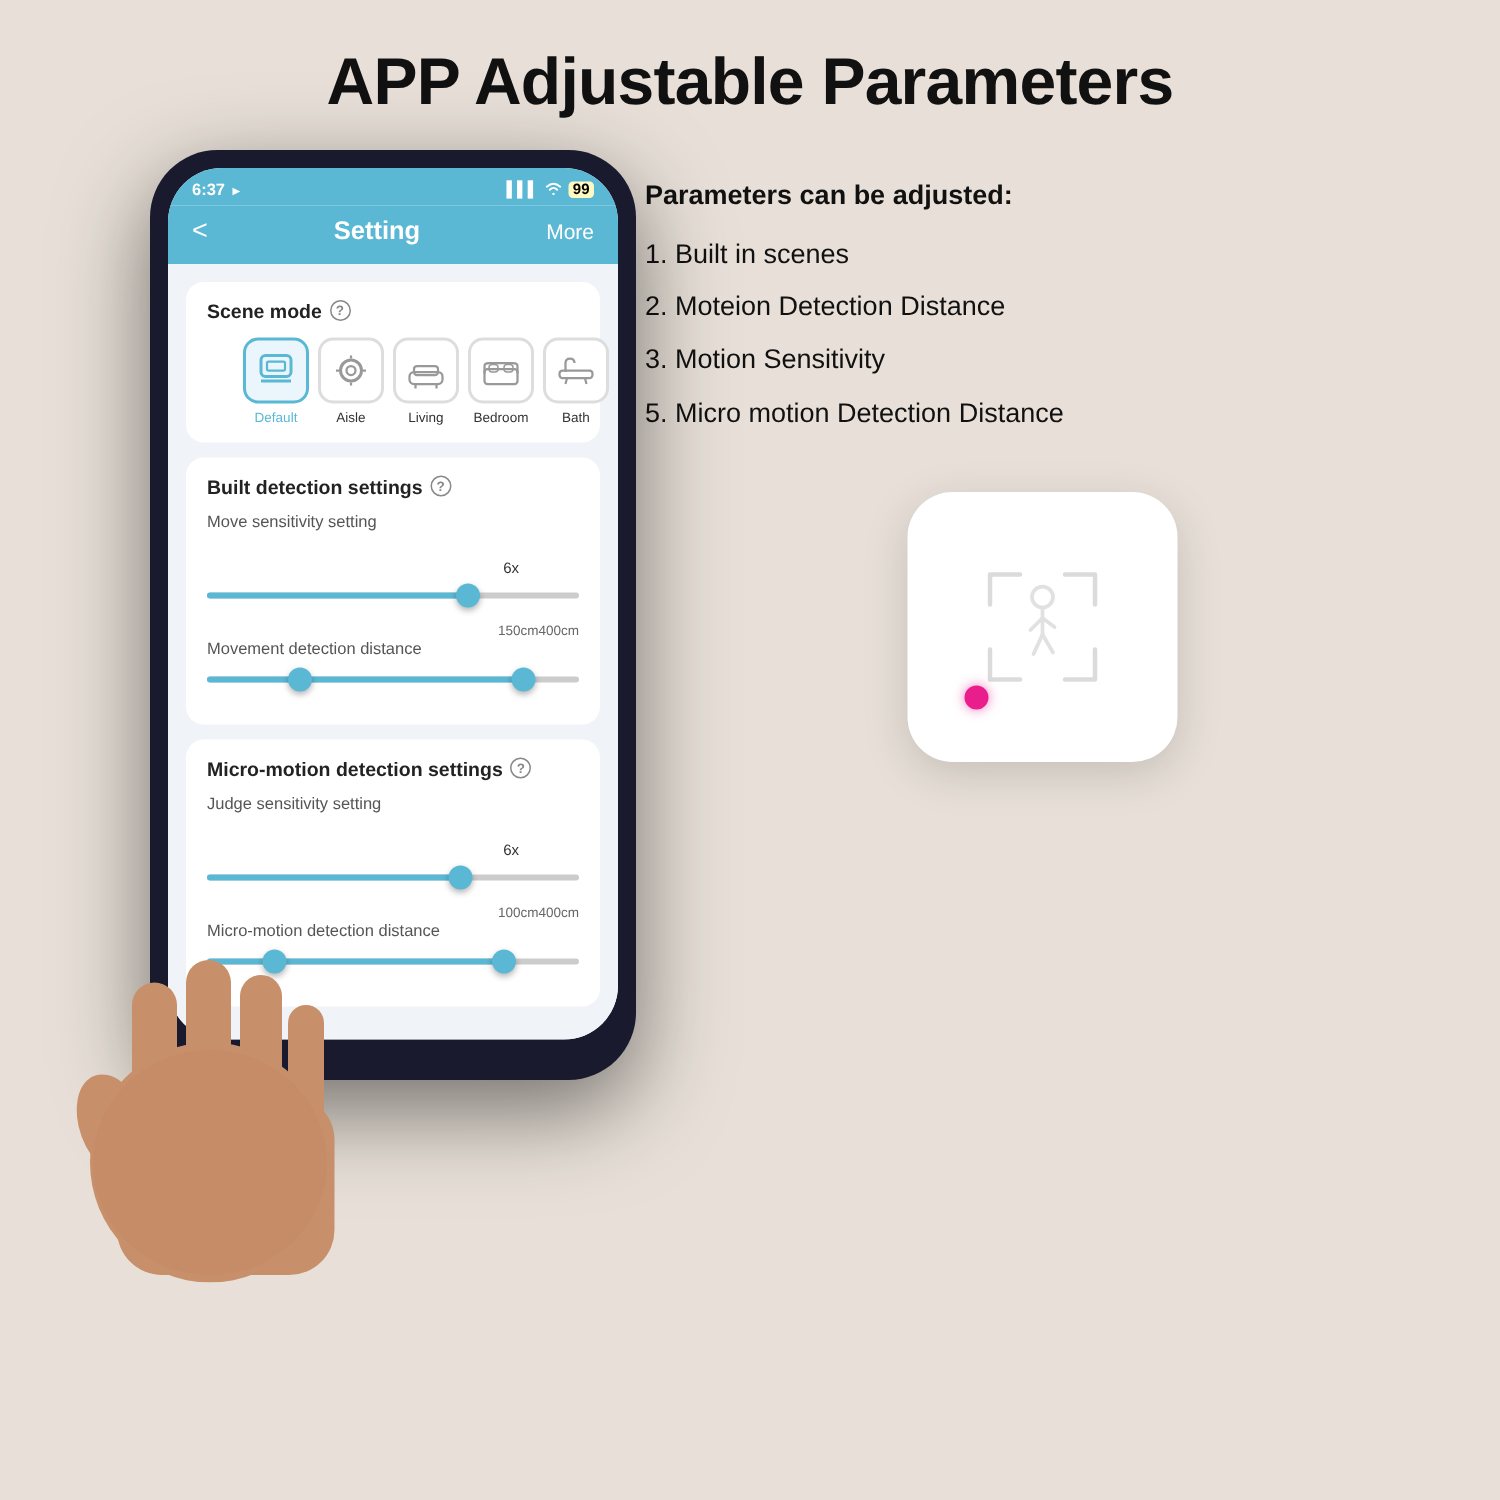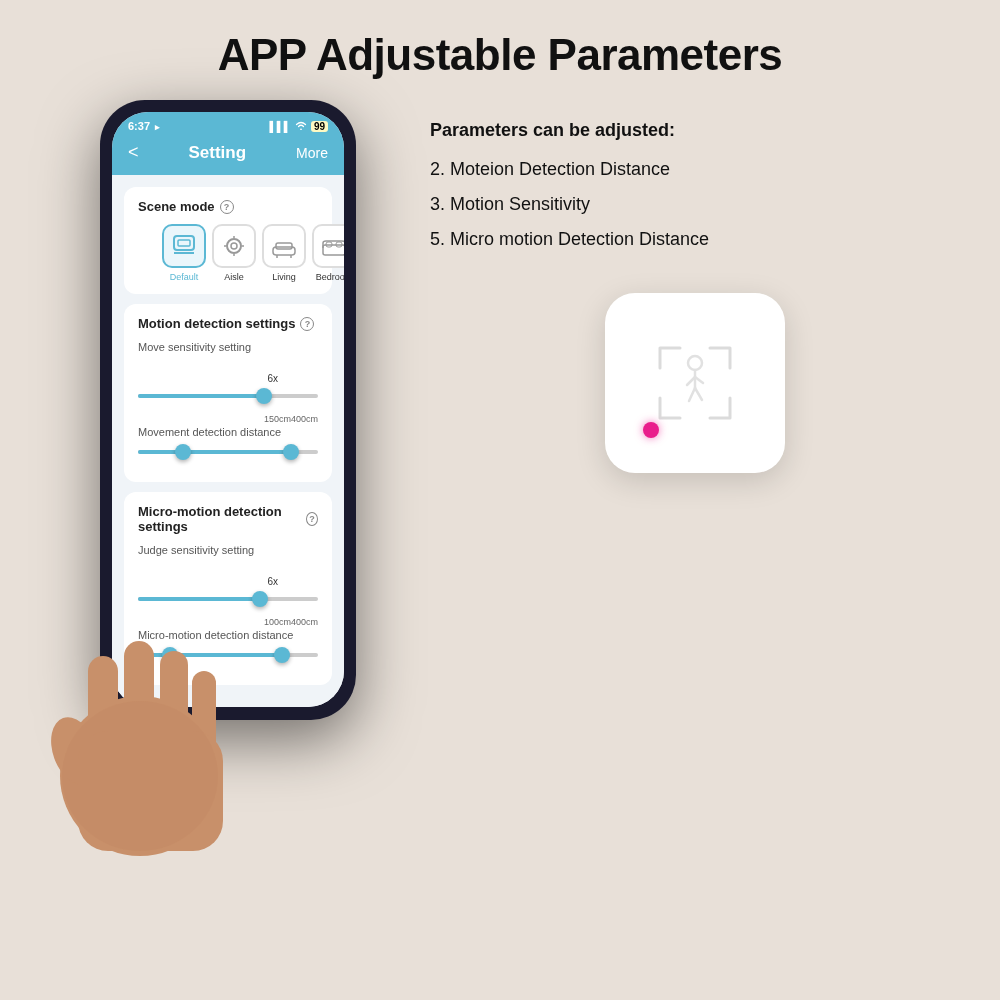--- a/index.html
+++ b/index.html
@@ -25,21 +25,21 @@
 
     .content-area {
       display: flex;
       align-items: flex-start;
       justify-content: center;
       padding: 0 30px;
       gap: 0;
     }
 
     .phone {
-      width: 256px;
+      width: 324px;
       min-height: 620px;
       background: #1a1a2e;
       border-radius: 45px;
       padding: 12px;
       box-shadow: 0 20px 60px rgba(0,0,0,0.5);
       position: relative;
       margin-left: 20px;
     }
 
     .phone-inner {
@@ -114,21 +114,21 @@
       padding: 12px 14px;
       margin-bottom: 10px;
     }
 
     .section-title {
       font-size: 13px;
       font-weight: 700;
       color: #222;
       margin-bottom: 10px;
       display: flex;
-      align-items: center;
+      align-items: flex-start;
       gap: 5px;
     }
 
     .help-icon {
       width: 14px;
       height: 14px;
       border: 1.5px solid #888;
       border-radius: 50%;
       display: inline-flex;
       align-items: center;
@@ -417,21 +417,21 @@
                     </svg>
                   </div>
                   <span class="scene-label">Bath</span>
                 </div>
 
               </div>
             </div>
 
             <div class="section-card">
               <div class="section-title">
-                <span>Motion detection settings</span>
+                <span>Built detection settings</span>
                 <span class="help-icon">?</span>
               </div>
 
               <div class="slider-label">Move sensitivity setting</div>
               <div class="slider-value" style="text-align:right; padding-right: 40px;">
                 <span>6x</span>
               </div>
               <div class="slider-container">
                 <div class="slider-track">
                   <div class="slider-fill" style="width: 70%;"></div>
@@ -509,20 +509,23 @@
         <ellipse cx="110" cy="220" rx="78" ry="75" fill="#bf8560" opacity="0.3"></ellipse>
       </svg>
     </div>
 
   </div>
 
   <div class="params-section">
 
     <div class="params-intro">Parameters can be adjusted:</div>
 
+    <div class="param-item">
+      <span>1. </span><span>Built in scenes</span>
+    </div>
     <div class="param-item">
       <span>2. </span><span>Moteion Detection Distance</span>
     </div>
     <div class="param-item">
       <span>3. </span><span>Motion Sensitivity</span>
     </div>
     <div class="param-item">
       <span>5. </span><span>Micro motion Detection Distance</span>
     </div>
 

